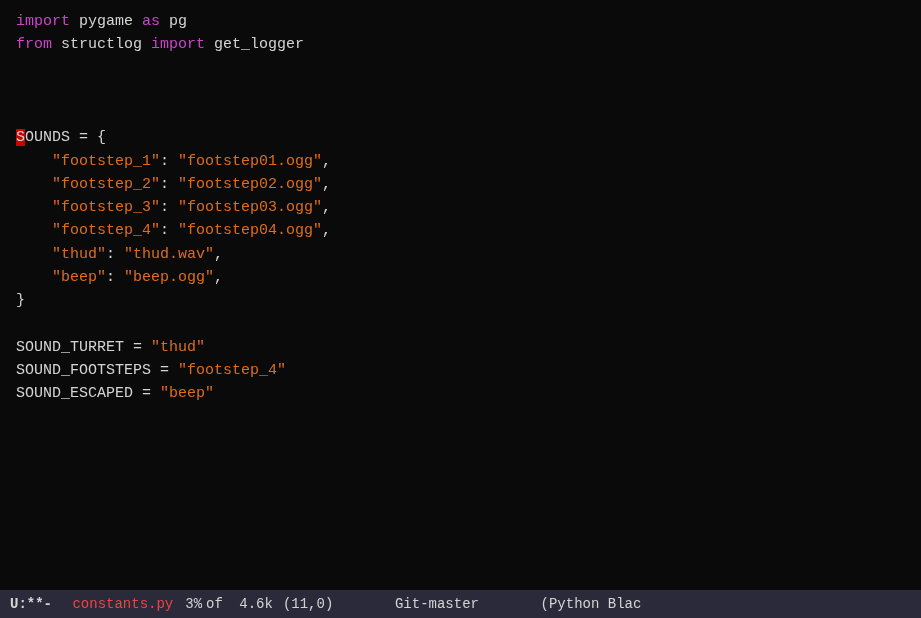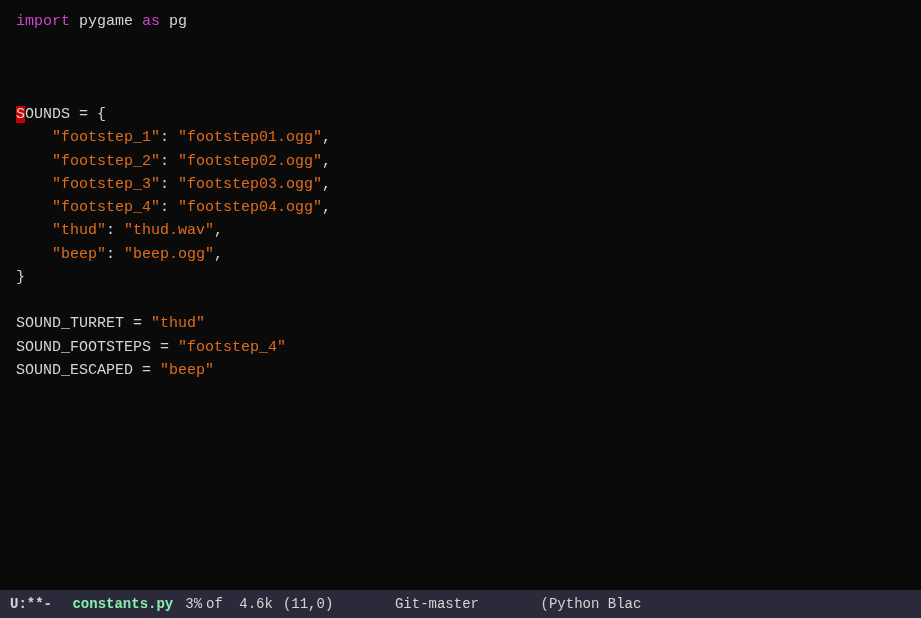--- a/index.html
+++ b/index.html
@@ -48,22 +48,22 @@
       height: 28px;
       white-space: nowrap;
       overflow: hidden;
     }
     .status-mode {
       color: #d4d4d4;
       font-weight: bold;
       margin-right: 4px;
     }
     .status-filename {
-      color: #86efac;
-      font-weight: bold;
+      color: #ef4444;
+      font-weight: normal;
       margin-right: 12px;
     }
     .status-pct {
       margin-right: 4px;
     }
     .status-of {
       margin-right: 4px;
     }
     .status-size {
       margin-right: 10px;
@@ -77,20 +77,21 @@
     .status-mode-py {
       color: #d4d4d4;
       text-align: center;
     }
   </style>
 </head>
 <body>
 
 <div id="editor-area">
     <div class="code-line"><span class="kw">import</span><span class="var"> pygame </span><span class="kw">as</span><span class="var"> pg</span></div>
+    <div class="code-line"><span class="kw">from</span><span class="var"> structlog </span><span class="kw">import</span><span class="var"> get_logger</span></div>
     <div class="code-line">&nbsp;</div>
     <div class="code-line">&nbsp;</div>
     <div class="code-line">&nbsp;</div>
     <div class="code-line"><span class="highlight-s">S</span><span class="var">OUNDS</span><span class="op"> = {</span></div>
     <div class="code-line"><span class="var">    </span><span class="key">"footstep_1"</span><span class="op">: </span><span class="str">"footstep01.ogg"</span><span class="op">,</span></div>
     <div class="code-line"><span class="var">    </span><span class="key">"footstep_2"</span><span class="op">: </span><span class="str">"footstep02.ogg"</span><span class="op">,</span></div>
     <div class="code-line"><span class="var">    </span><span class="key">"footstep_3"</span><span class="op">: </span><span class="str">"footstep03.ogg"</span><span class="op">,</span></div>
     <div class="code-line"><span class="var">    </span><span class="key">"footstep_4"</span><span class="op">: </span><span class="str">"footstep04.ogg"</span><span class="op">,</span></div>
     <div class="code-line"><span class="var">    </span><span class="key">"thud"</span><span class="op">: </span><span class="str">"thud.wav"</span><span class="op">,</span></div>
     <div class="code-line"><span class="var">    </span><span class="key">"beep"</span><span class="op">: </span><span class="str">"beep.ogg"</span><span class="op">,</span></div>

